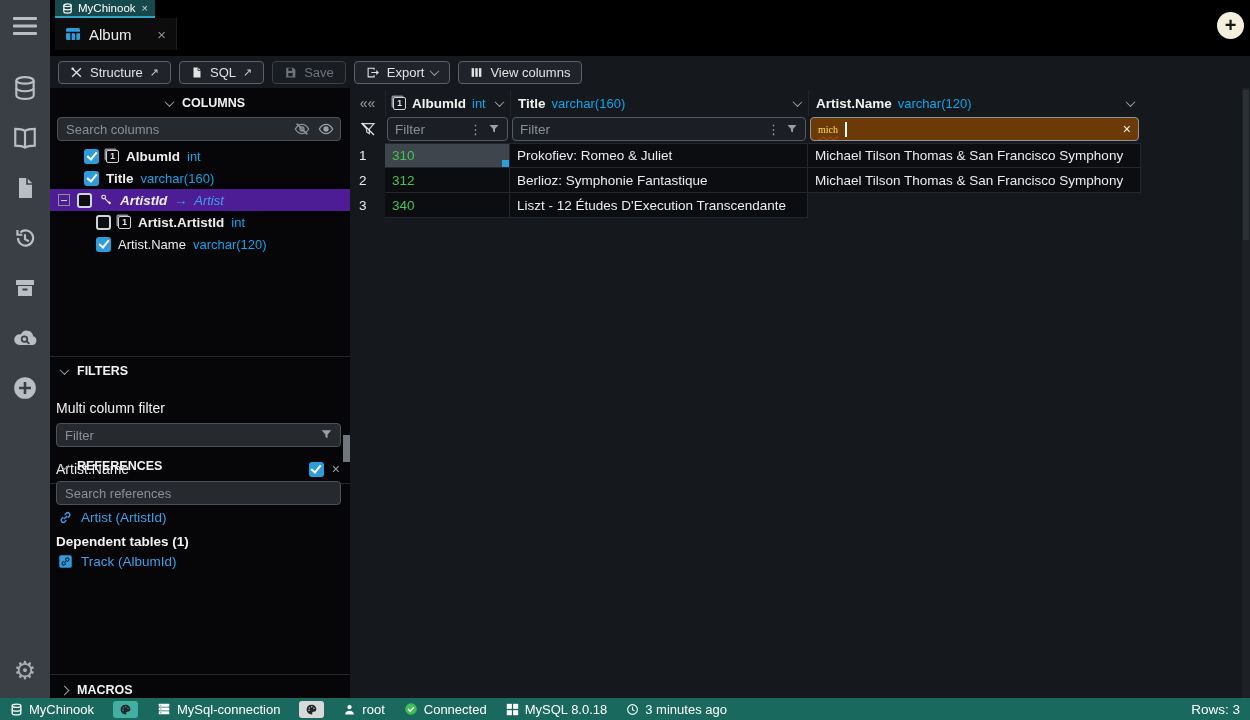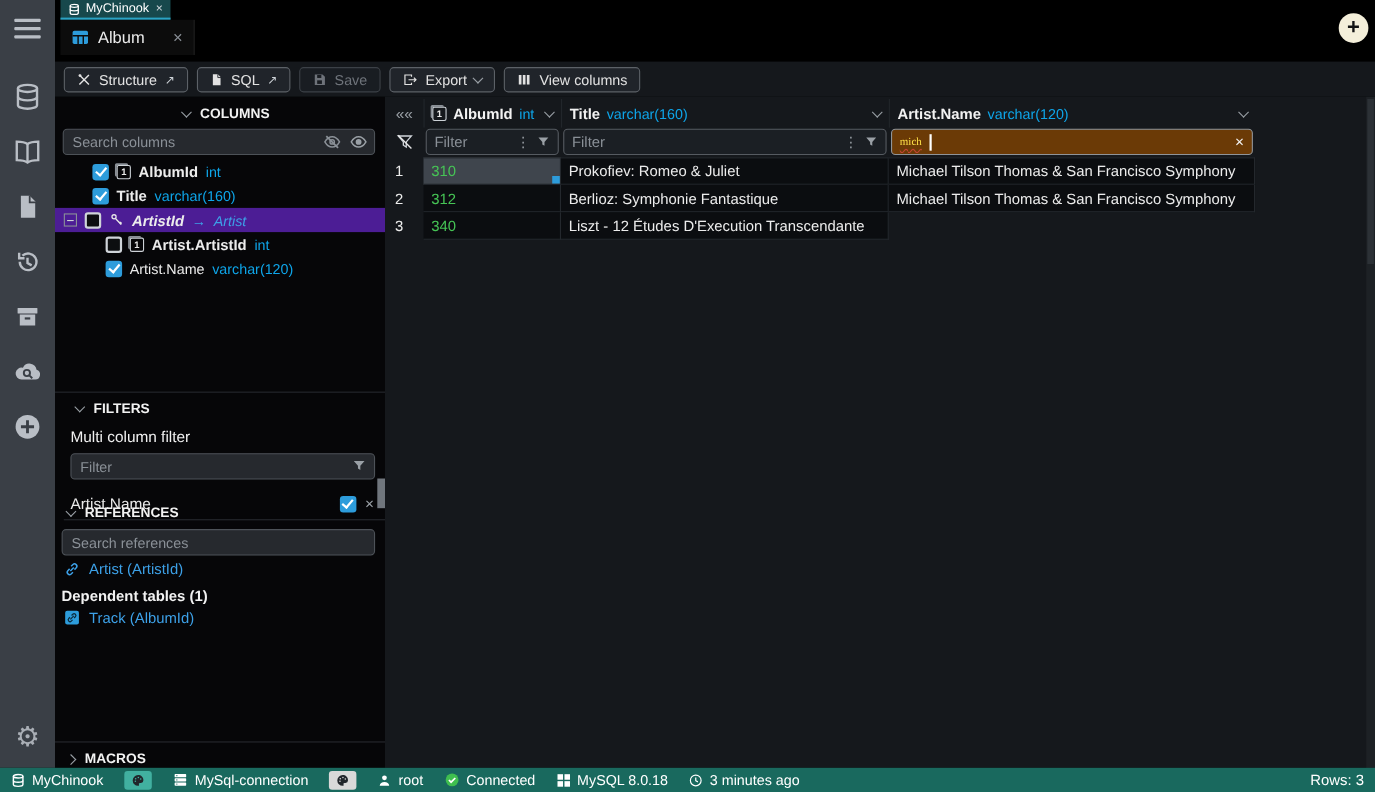--- a/index.html
+++ b/index.html
@@ -69,23 +69,23 @@
     border-right:2px solid #fff; border-bottom:2px solid #fff; transform:rotate(40deg); }
   .cb.off { background:#0c0e10; border:2px solid #cfd4d9; }
   .exp { width:12px; height:12px; border:1px solid #8a9097; position:relative; flex:0 0 auto; }
   .exp::after { content:""; position:absolute; left:2px; right:2px; top:4.5px; height:1.5px; background:#cdd2d7; }
   .col1i { width:13px; height:13px; border:1.5px solid #cdd2d7; border-radius:2px; color:#e8e8e8;
     font-size:8.5px; font-weight:bold; display:flex; align-items:center; justify-content:center;
     flex:0 0 auto; box-shadow:-2px -2px 0 -0.5px #8a9097; }
   .fk-arrow { color:#3da1e8; font-size:13px; }
   .fk-name { color:#3da1e8; }
 
-  #filters-sec { position:absolute; top:268px; left:0; right:0; border-top:1px solid #26292e;padding-left:8px; }
+  #filters-sec { position:absolute; top:268px; left:0; right:0; border-top:1px solid #26292e; }
   #filters-sec .sec-h { margin-top:4px; }
-  .multi-label { padding-left:6px; margin-top:8px; font-size:14px; color:#f0f0f0; }
+  .multi-label { padding-left:6px; margin-top:19px; font-size:14px; color:#f0f0f0; }
   .mfilter-wrap { margin:7px 9px 0 6px; position:relative; }
   .mfilter-wrap .funnel { position:absolute; right:8px; top:5px; color:#9aa0a6; }
   .active-filter { margin-top:8px; height:29px; border-bottom:1px solid #26292e;
     display:flex; align-items:center; padding:0 10px 0 6px; font-size:14px; gap:8px; }
   .active-filter .sp { flex:1; }
   .active-filter .x { color:#9aa0a6; font-size:14px; cursor:pointer; }
   #sb-thumb { position:absolute; right:0; top:347px; width:7px; height:27px; background:#70767d; }
 
   #refs-sec { position:absolute; top:368px; left:0; right:0; }
   #refs-search { margin:5px 9px 0 6px; }

